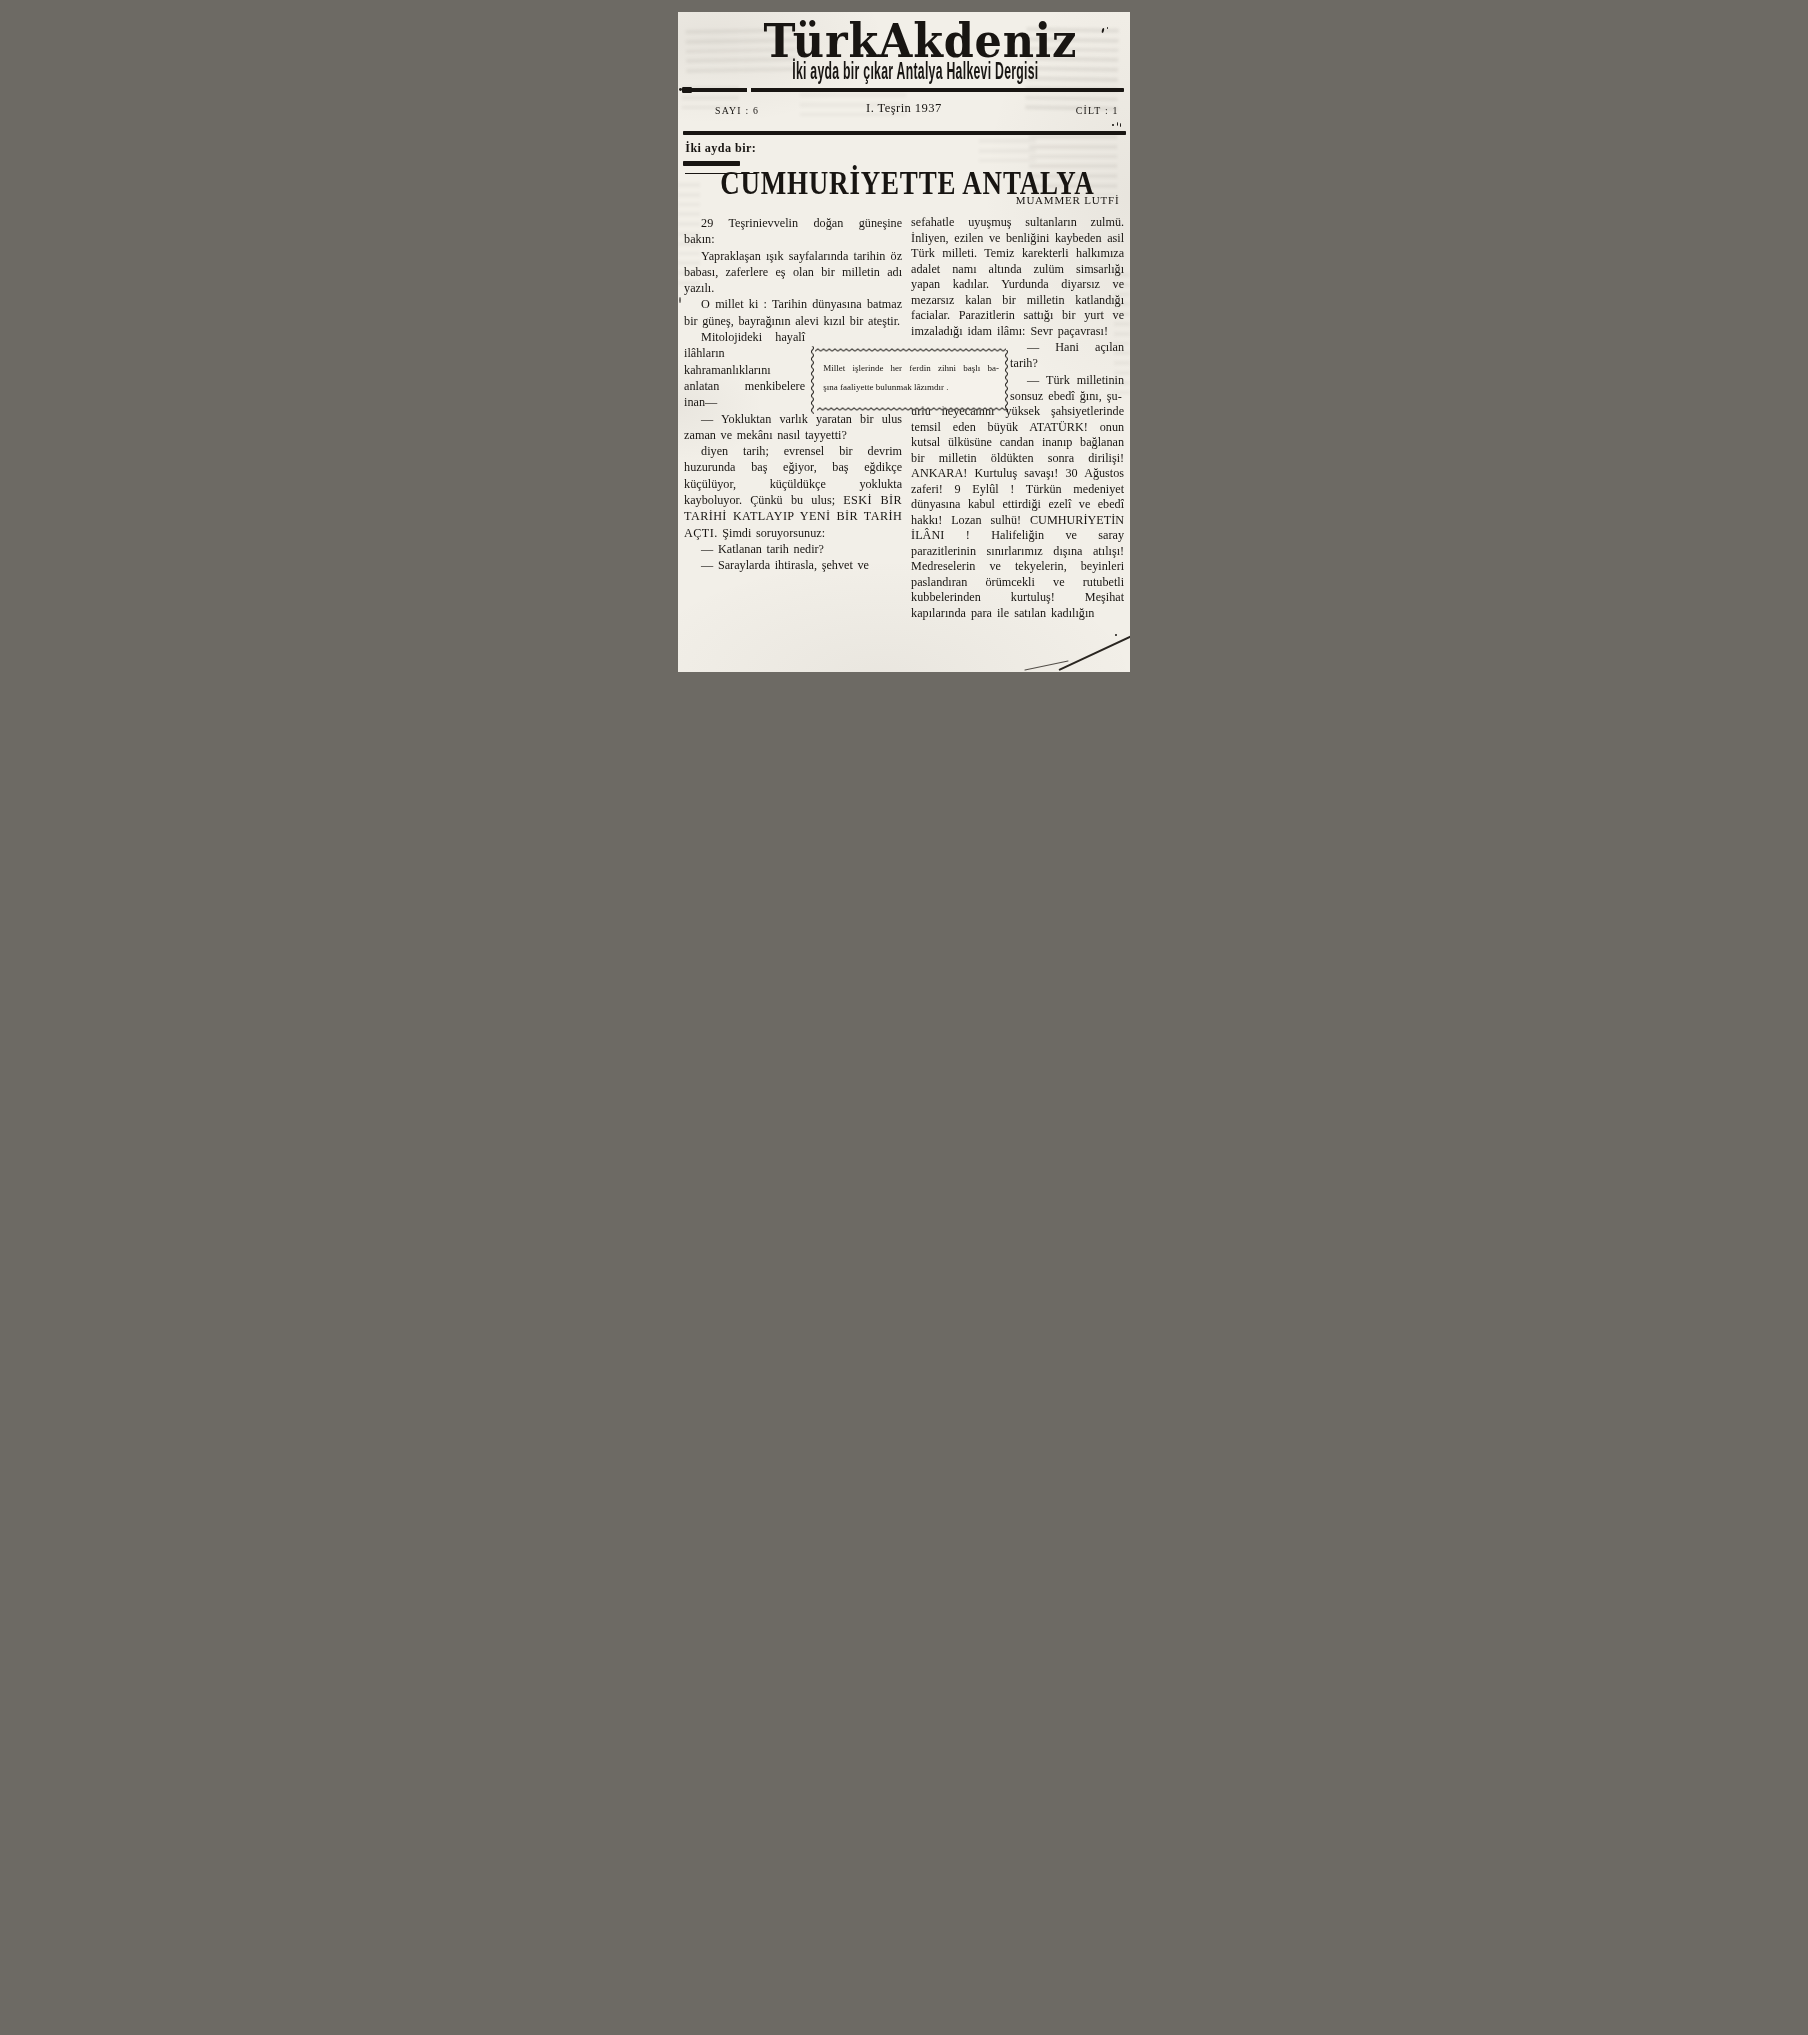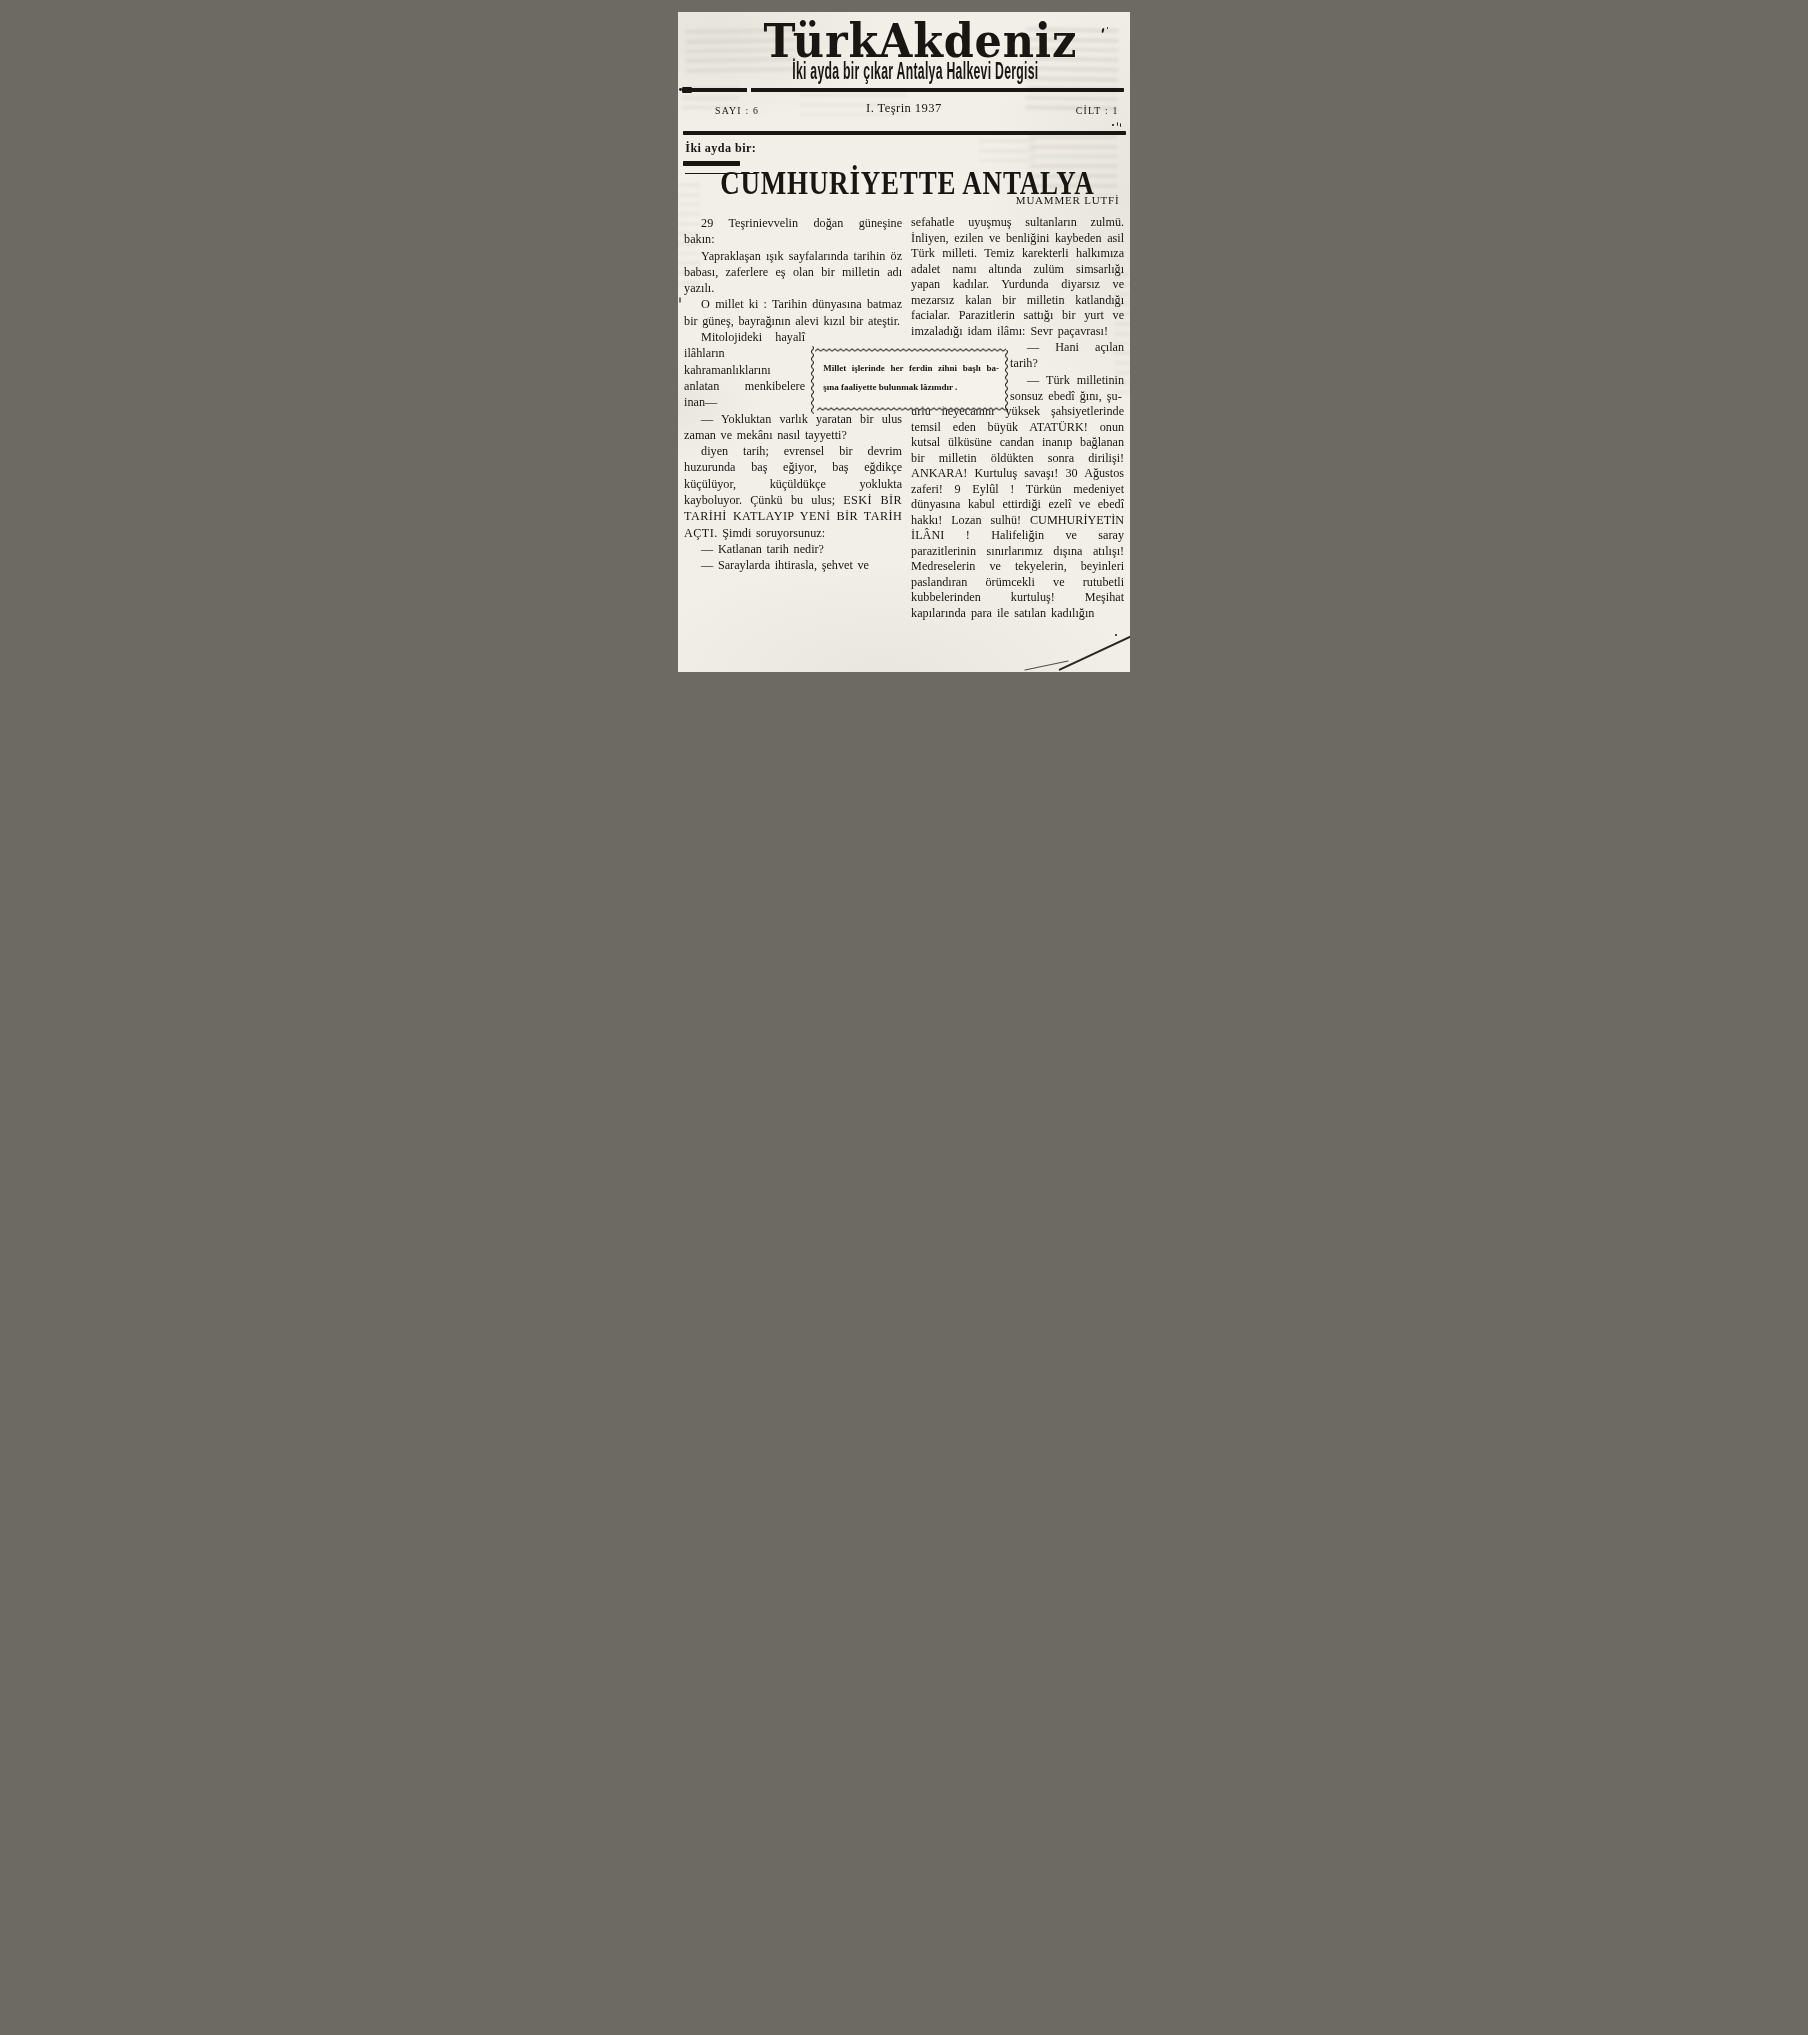--- a/index.html
+++ b/index.html
@@ -57,21 +57,21 @@
   .body{position:absolute;top:203px;left:6.1px;width:440px;height:457px;display:flex;gap:9px;overflow:hidden;}
   .body p{margin:0;text-align:justify;font-size:12.2px;}
   .col-left{width:218px;line-height:16.3px;word-spacing:1.6px;}
   .col-right{flex:1;line-height:15.5px;word-spacing:2px;}
   .indent{text-indent:17px;}
   .narrow-left{width:121px;line-height:16.3px;}
   .narrow-right{width:114px;margin-left:auto;line-height:16.3px;}
   .caps-seg{letter-spacing:0.4px;}
   
   .quote-box{position:absolute;left:133px;top:337px;width:196px;height:61px;background:rgba(246,243,236,.6);}
-  .quote-text{position:absolute;left:12.2px;right:8.1px;top:9.8px;font-size:9px;font-weight:bold;line-height:19px;}
+  .quote-text{position:absolute;left:12.2px;right:8.1px;top:9.8px;font-size:9px;font-weight:normal;line-height:19px;}
   .quote-line-1{text-align:justify;text-align-last:justify;}
   .qb-edge{position:absolute;}
   .qb-top{top:-0.8px;left:4.1px;right:0.8px;height:4.1px;width:191px;}
   .qb-bottom{bottom:-0.8px;left:5.7px;width:190px;height:4.1px;}
   .qb-left{top:-3.3px;left:-0.8px;width:4.9px;height:68px;}
   .qb-right{top:0.8px;right:-1.6px;width:4.9px;height:62px;}
 </style>
 </head>
 <body>
 

